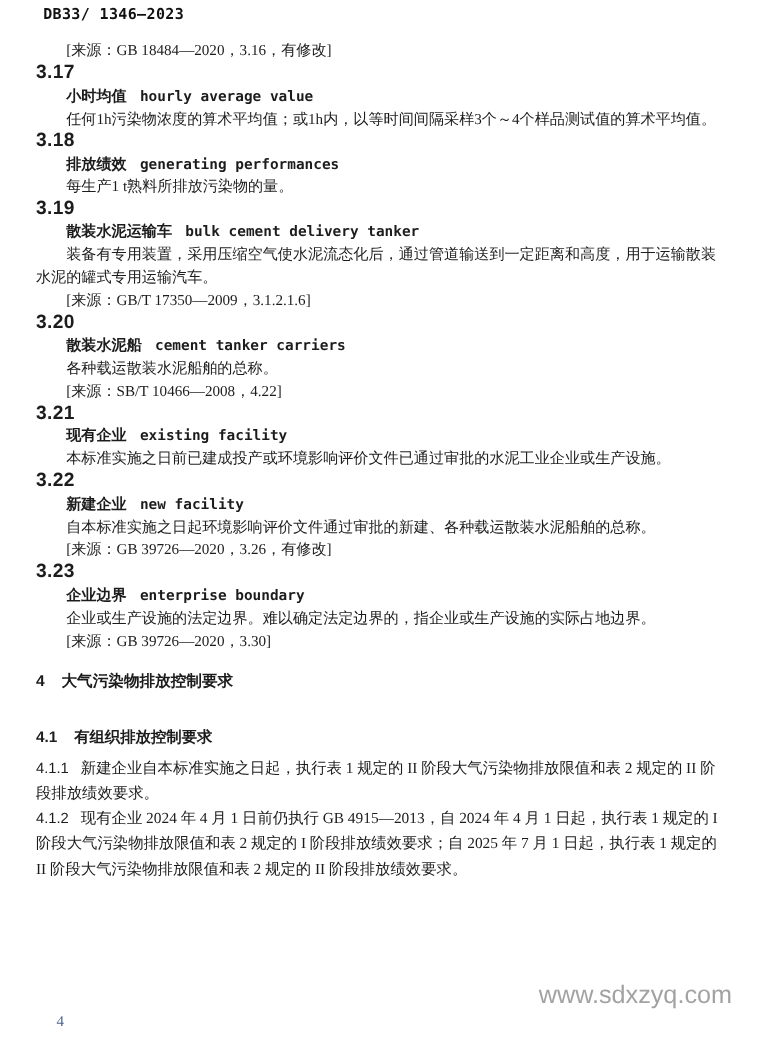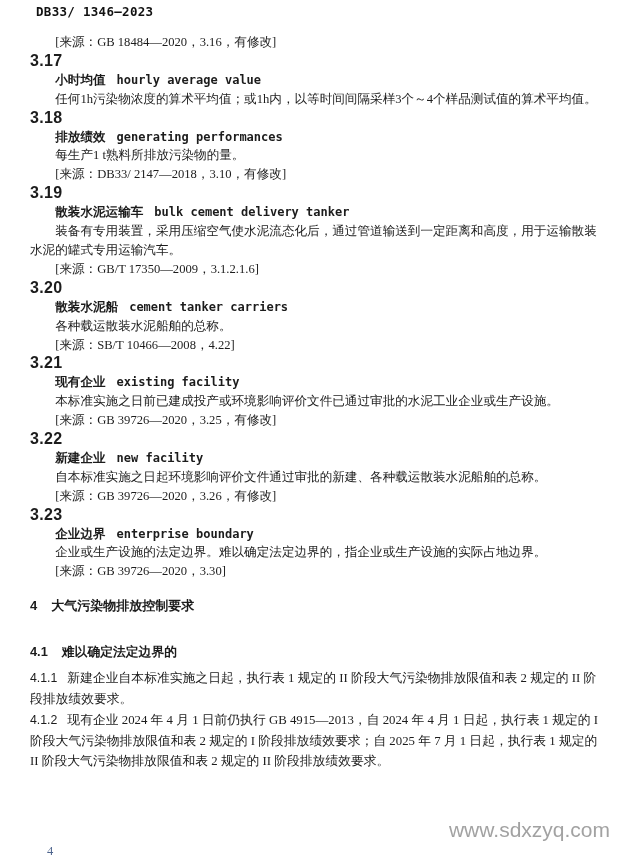--- a/index.html
+++ b/index.html
@@ -106,61 +106,59 @@
     <div>
       <p class="term-number">3.17</p>
       <p class="term-line"><span class="term-cn">小时均值</span><span class="term-en">hourly average value</span></p>
       <p class="definition">任何1h污染物浓度的算术平均值；或1h内，以等时间间隔采样3个～4个样品测试值的算术平均值。</p>
     </div>
 
     <div>
       <p class="term-number">3.18</p>
       <p class="term-line"><span class="term-cn">排放绩效</span><span class="term-en">generating performances</span></p>
       <p class="definition">每生产1 t熟料所排放污染物的量。</p>
-      <p class="src-line">[来源：DB33/ 2147—2018，3.10，有修改]</p>
     </div>
 
     <div>
       <p class="term-number">3.19</p>
       <p class="term-line"><span class="term-cn">散装水泥运输车</span><span class="term-en">bulk cement delivery tanker</span></p>
       <p class="definition">装备有专用装置，采用压缩空气使水泥流态化后，通过管道输送到一定距离和高度，用于运输散装水泥的罐式专用运输汽车。</p>
       <p class="src-line">[来源：GB/T 17350—2009，3.1.2.1.6]</p>
     </div>
 
     <div>
       <p class="term-number">3.20</p>
       <p class="term-line"><span class="term-cn">散装水泥船</span><span class="term-en">cement tanker carriers</span></p>
       <p class="definition">各种载运散装水泥船舶的总称。</p>
       <p class="src-line">[来源：SB/T 10466—2008，4.22]</p>
     </div>
 
     <div>
       <p class="term-number">3.21</p>
       <p class="term-line"><span class="term-cn">现有企业</span><span class="term-en">existing facility</span></p>
       <p class="definition">本标准实施之日前已建成投产或环境影响评价文件已通过审批的水泥工业企业或生产设施。</p>
-      <p class="src-line">[来源：GB 39726—2020，3.25，有修改]</p>
     </div>
 
     <div>
       <p class="term-number">3.22</p>
       <p class="term-line"><span class="term-cn">新建企业</span><span class="term-en">new facility</span></p>
       <p class="definition">自本标准实施之日起环境影响评价文件通过审批的新建、各种载运散装水泥船舶的总称。</p>
       <p class="src-line">[来源：GB 39726—2020，3.26，有修改]</p>
     </div>
 
     <div>
       <p class="term-number">3.23</p>
       <p class="term-line"><span class="term-cn">企业边界</span><span class="term-en">enterprise boundary</span></p>
       <p class="definition">企业或生产设施的法定边界。难以确定法定边界的，指企业或生产设施的实际占地边界。</p>
       <p class="src-line">[来源：GB 39726—2020，3.30]</p>
     </div>
 
     <h2 class="clause-heading"><span class="h-num">4</span><span>大气污染物排放控制要求</span></h2>
 
-    <h3 class="clause-subheading"><span class="h-num">4.1</span><span>难以确定法定边界的</span></h3>
+    <h3 class="clause-subheading"><span class="h-num">4.1</span><span>有组织排放控制要求</span></h3>
 
     <p class="clause-para"><span class="para-num">4.1.1</span><span>新建企业自本标准实施之日起，执行表 1 规定的 II 阶段大气污染物排放限值和表 2 规定的 II 阶段排放绩效要求。</span></p>
 
     <p class="clause-para"><span class="para-num">4.1.2</span><span>现有企业 2024 年 4 月 1 日前仍执行 GB 4915—2013，自 2024 年 4 月 1 日起，执行表 1 规定的 I 阶段大气污染物排放限值和表 2 规定的 I 阶段排放绩效要求；自 2025 年 7 月 1 日起，执行表 1 规定的 II 阶段大气污染物排放限值和表 2 规定的 II 阶段排放绩效要求。</span></p>
 
   </div>
 
   <div class="watermark">www.sdxzyq.com</div>
   <div class="page-number">4</div>
 

